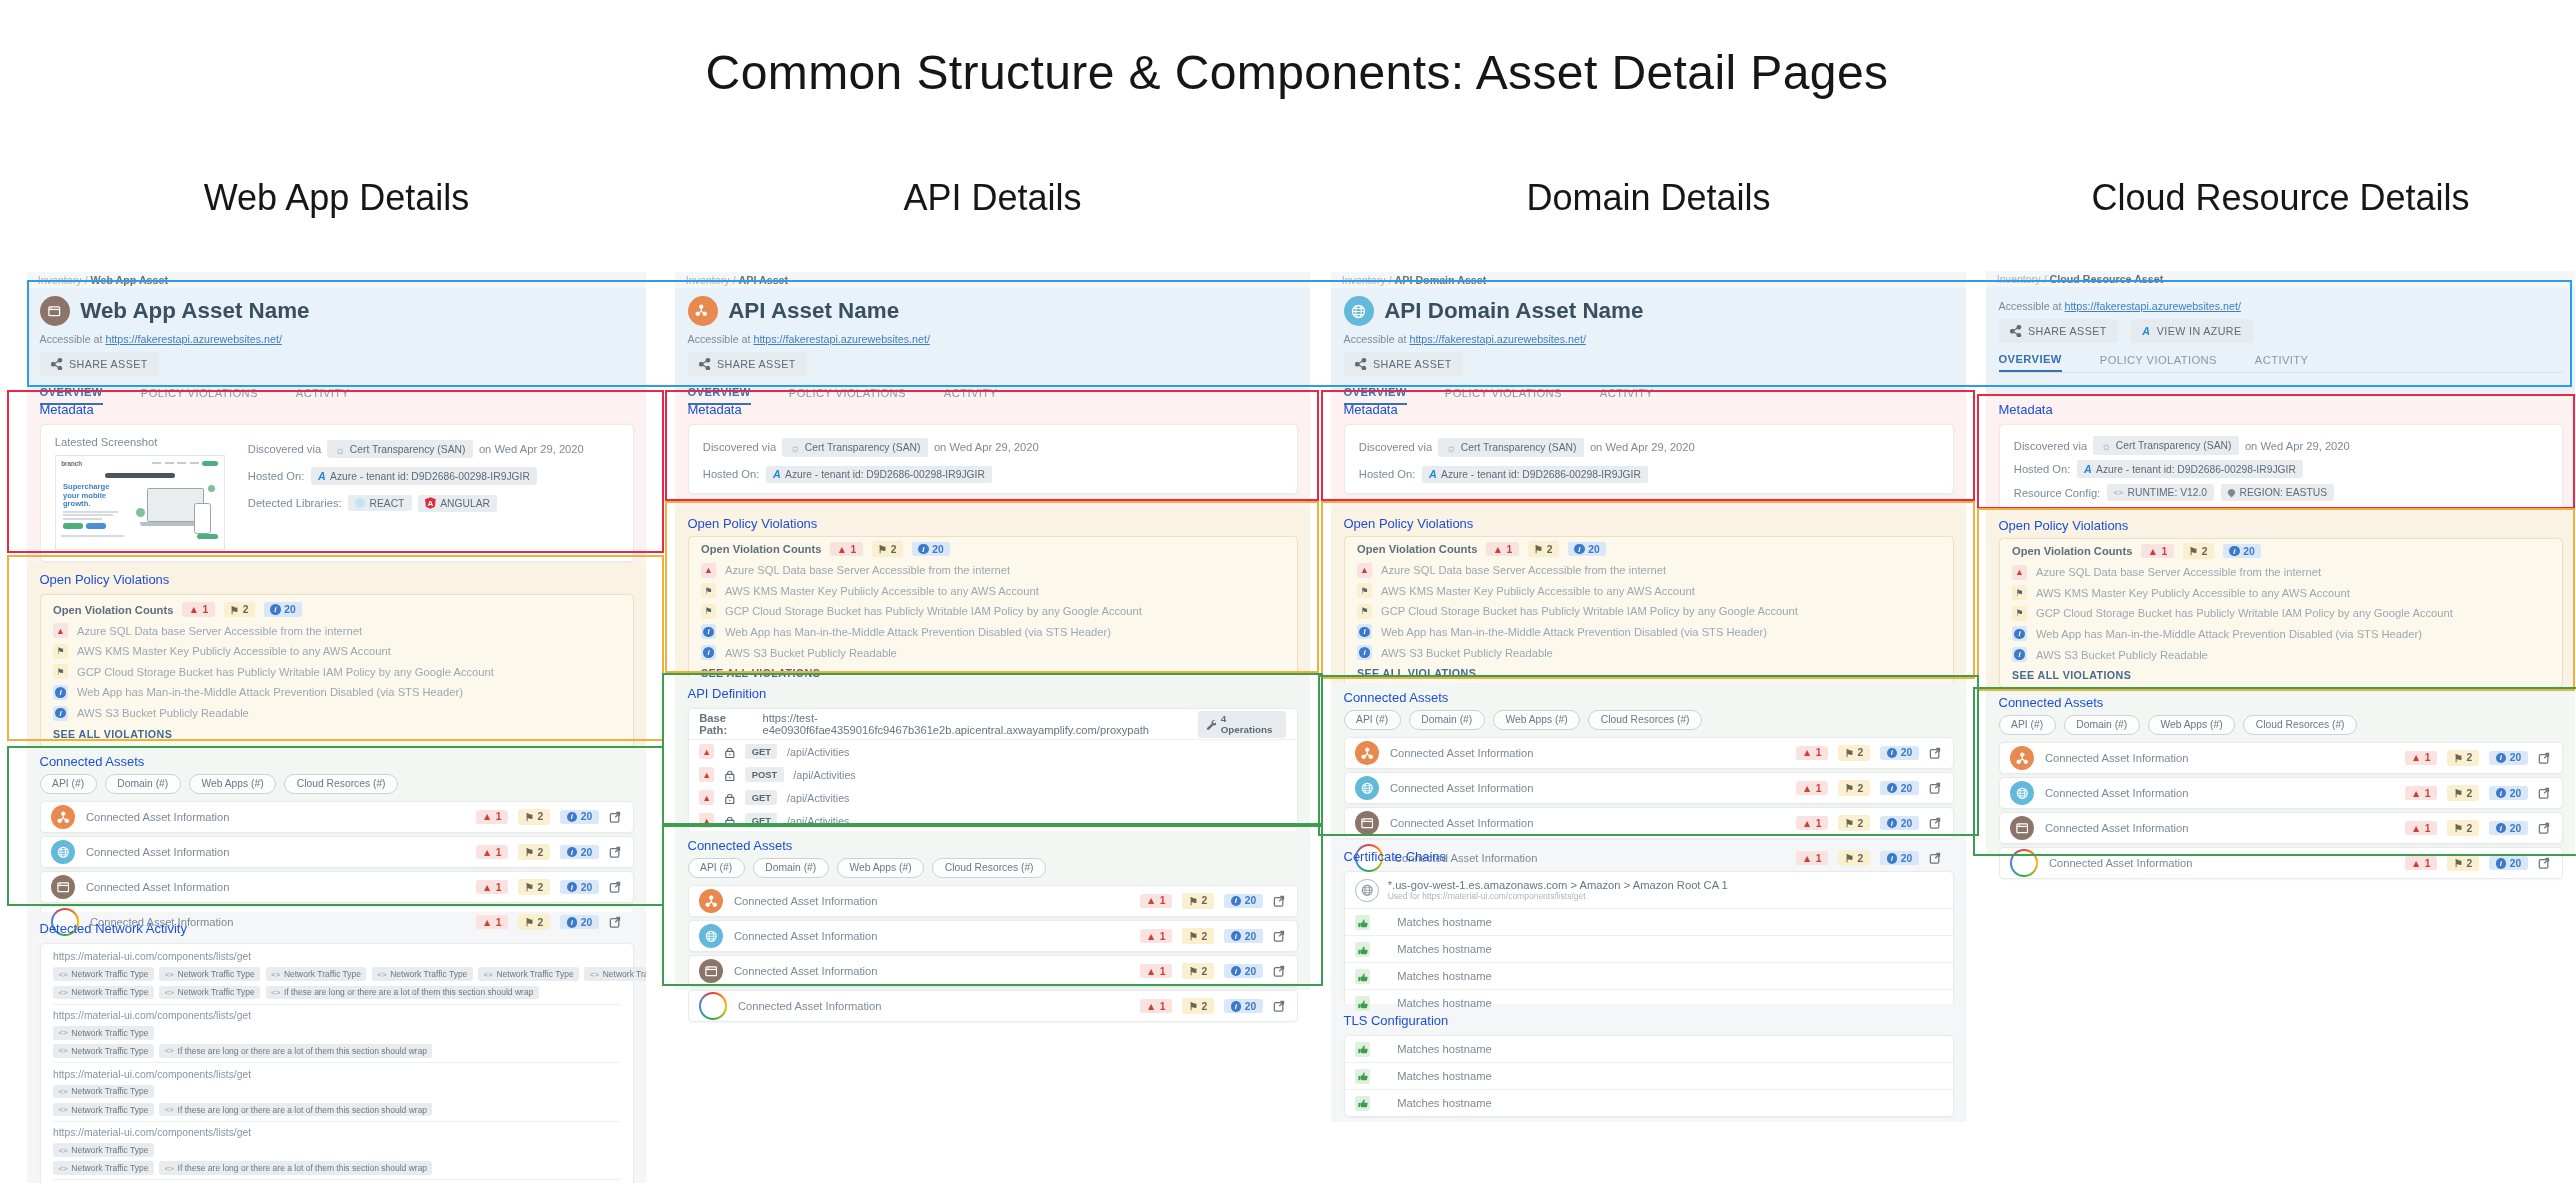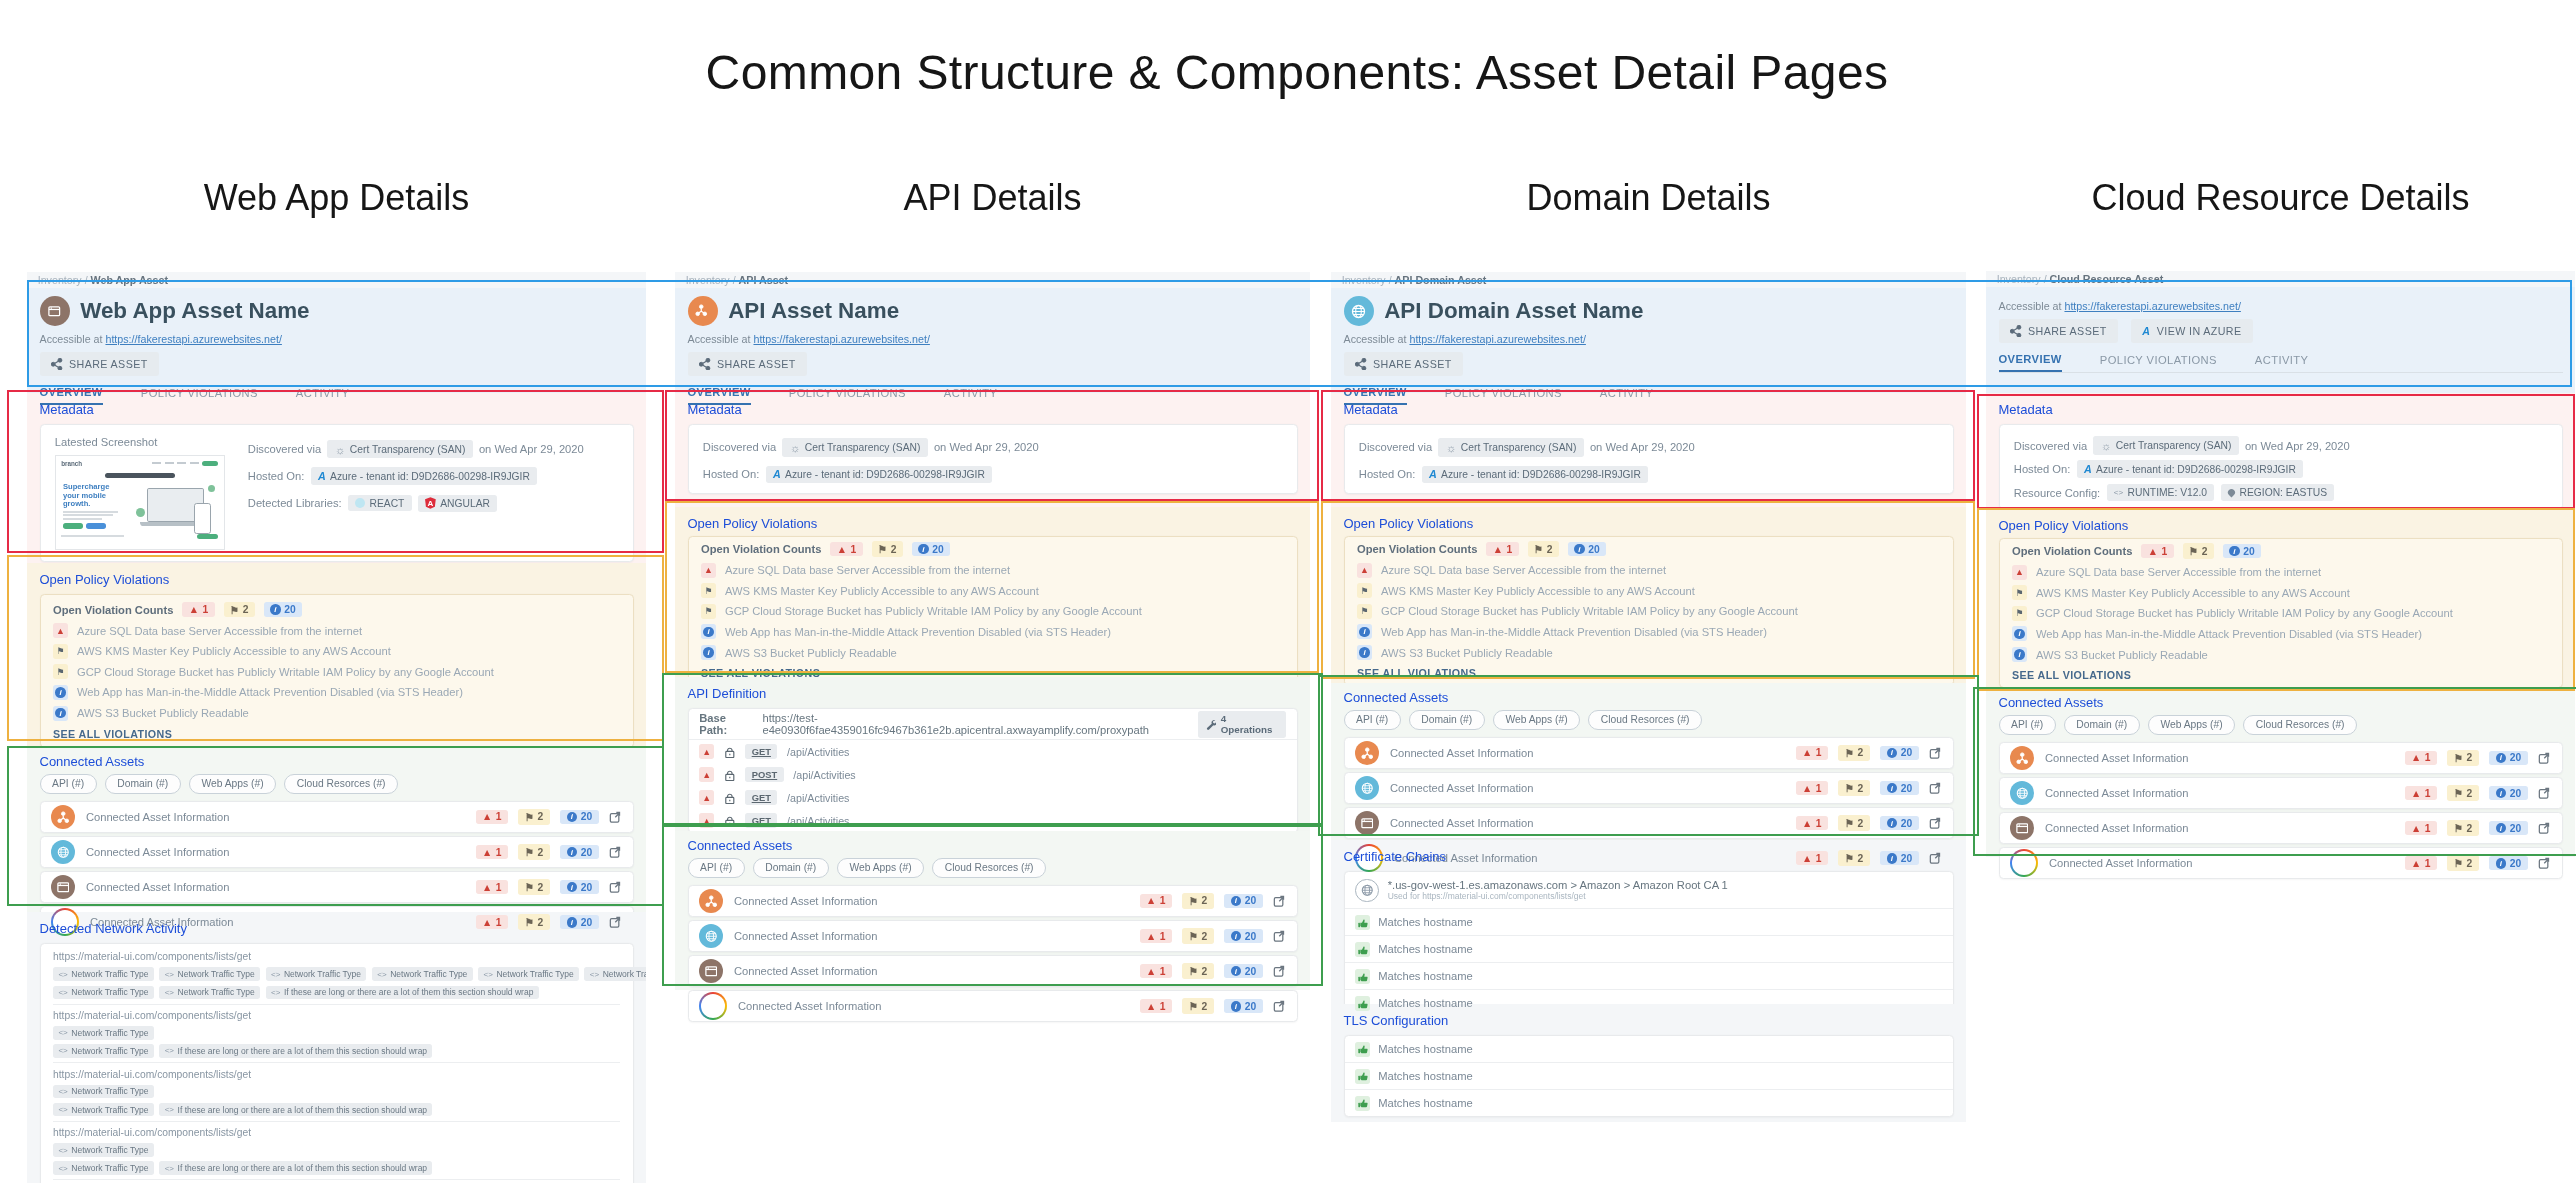--- a/index.html
+++ b/index.html
@@ -94,27 +94,27 @@
   .chip{display:inline-flex;align-items:center;gap:3.6px;background:#e9ecef;border-radius:2.7px;padding:1.8px 5.4px;
         font-size:8.5px;color:#6a7884;white-space:nowrap;}
   .chip-ic{color:#8a98a6;font-size:8px;}
   .ndiv{border-bottom:0.9px solid #eceef0;margin:3.6px 0 5.4px;}
   
   .bp-row{display:flex;align-items:center;gap:7.2px;font-size:11.2px;color:#66757f;height:30px;
           padding:0 10.7px;border-bottom:0.9px solid #eceef0;}
   .opbadge{margin-left:auto;display:inline-flex;align-items:center;gap:4.5px;background:#e9ecef;border-radius:2.7px;
            padding:2.7px 7.2px;font-size:9.8px;color:#5b6b79;font-weight:bold;}
   .oprow{display:flex;align-items:center;gap:9.8px;height:23px;padding:0 10.7px;font-size:10.7px;color:#7c8a97;}
-  .mchip{background:#e9ecef;border-radius:2.7px;padding:1.8px 6.3px;font-size:9.4px;font-weight:bold;color:#5b6770;text-decoration:underline;}
+  .mchip{background:#e9ecef;border-radius:2.7px;padding:1.8px 6.3px;font-size:9.4px;font-weight:bold;color:#5b6770;}
   
   .chead{display:flex;gap:9px;align-items:center;padding:6.3px 10.7px;border-bottom:0.9px solid #eceef0;}
   .ctitle{font-size:11.2px;color:#66757f;}
   .csub{font-size:8.5px;color:#aab6c0;}
   .gring{width:21.5px;height:21.5px;border-radius:50%;border:0.9px solid #aab6c0;display:inline-flex;align-items:center;justify-content:center;color:#8a98a6;flex:none;}
-  .mtrow{display:flex;align-items:center;gap:8px;height:26px;padding:0 10.7px;border-bottom:0.9px solid #eceef0;font-size:11.2px;color:#7b8996;}
+  .mtrow{display:flex;align-items:center;gap:27px;height:26px;padding:0 10.7px;border-bottom:0.9px solid #eceef0;font-size:11.2px;color:#7b8996;}
   .mtrow:last-child{border-bottom:none;}
   .thumbb{width:15px;height:15px;border-radius:2.7px;background:#dff0df;display:inline-flex;align-items:center;justify-content:center;flex:none;}
   
   .ann{position:absolute;pointer-events:none;border-style:solid;border-width:2.7px;}
   .ann.blue{border-color:#2e9be6;}
   .ann.red{border-color:#e62a46;}
   .ann.yellow{border-color:#eeb140;}
   .ann.green{border-color:#3e9e4f;}
   svg{display:block;}
 </style>

